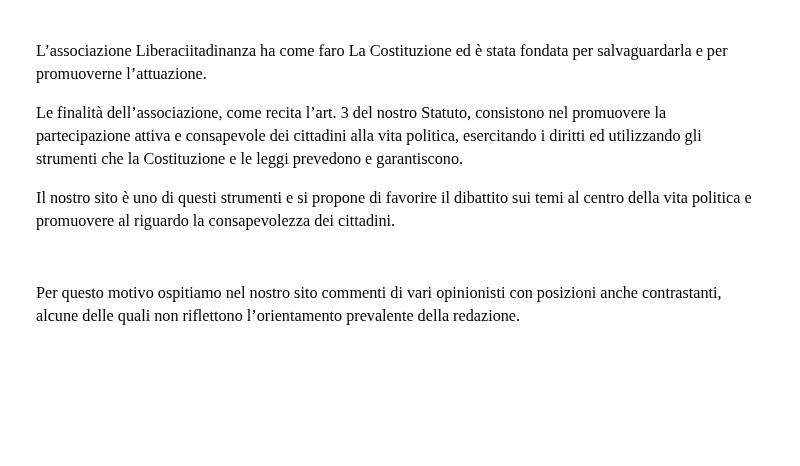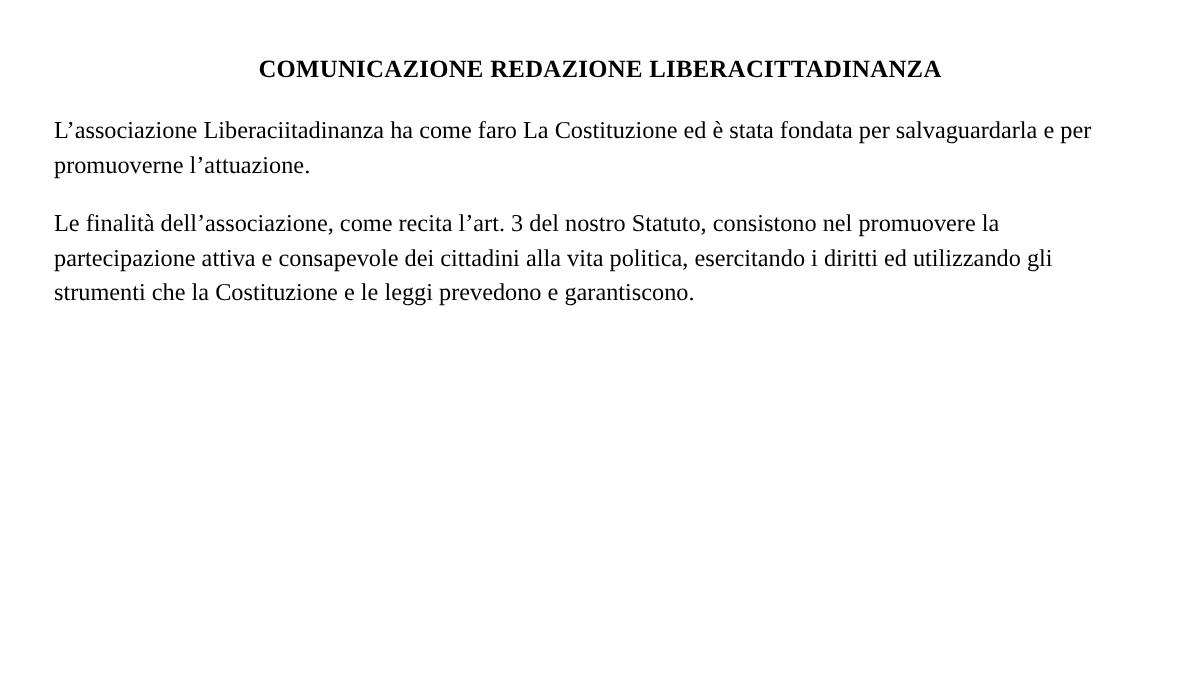--- a/index.html
+++ b/index.html
@@ -40,30 +40,31 @@
   }
   .spacer {
     height: 17px;
   }
 </style>
 </head>
 <body>
 
 <div class="page">
 
-  <div class="doc-title">COMUNICAZIONE REDAZIONE LIBERACITTADINANZA</div>
 
   <div class="body-block">
 
     <p class="para">L’associazione Liberaciitadinanza ha come faro La Costituzione ed è stata fondata per salvaguardarla e per promuoverne l’attuazione.</p>
 
     <p class="para">Le finalità dell’associazione, come recita l’art. 3 del nostro Statuto, consistono nel promuovere la partecipazione attiva e consapevole dei cittadini alla vita politica, esercitando i diritti ed utilizzando gli strumenti che la Costituzione e le leggi prevedono e garantiscono.</p>
 
+    <p class="para">Il nostro sito è uno di questi strumenti e si propone di favorire il dibattito sui temi al centro della  vita politica e promuovere al riguardo la consapevolezza dei cittadini.</p>
 
     <div class="spacer"></div>
 
+    <p class="para">Per questo motivo ospitiamo nel nostro sito commenti di vari opinionisti con posizioni anche contrastanti, alcune delle quali  non riflettono l’orientamento prevalente della redazione.</p>
 
 
     <div class="spacer"></div>
 
 
   </div>
 </div>
 
 </body></html>

